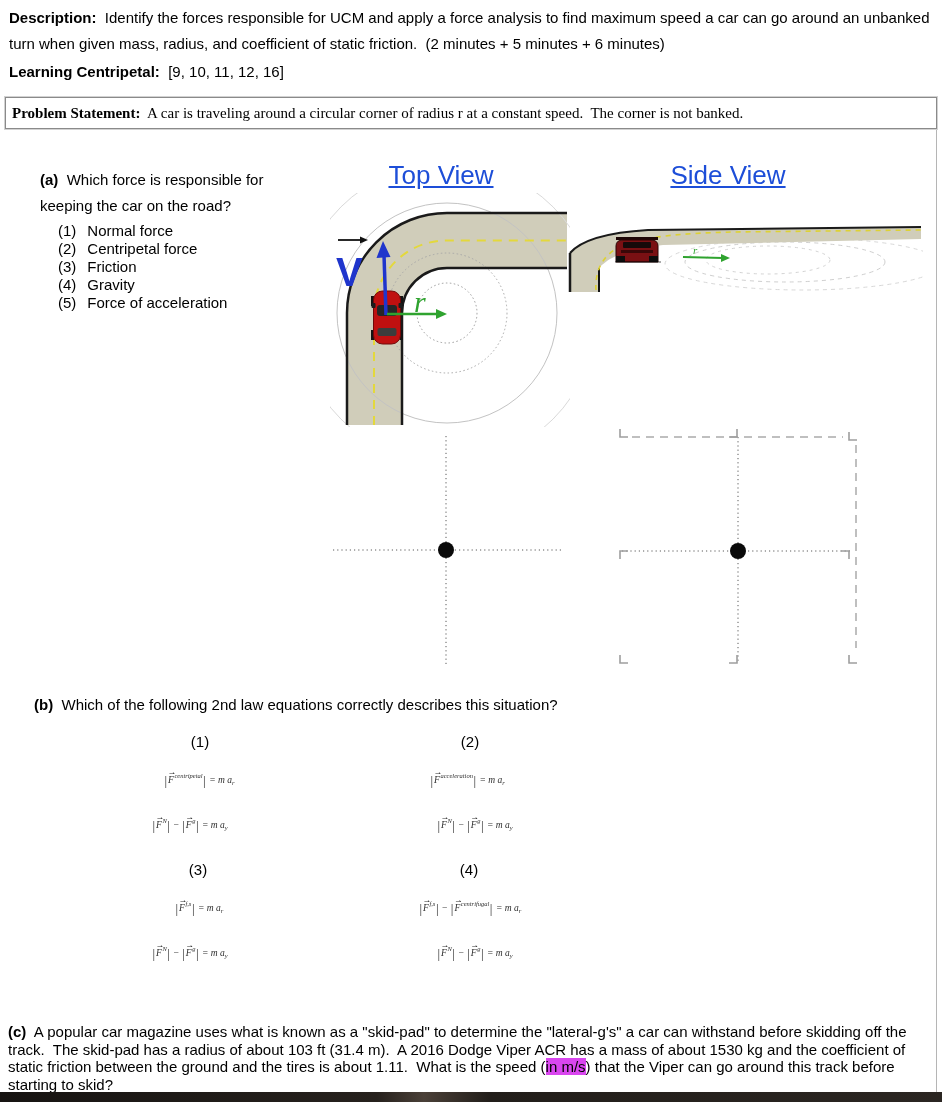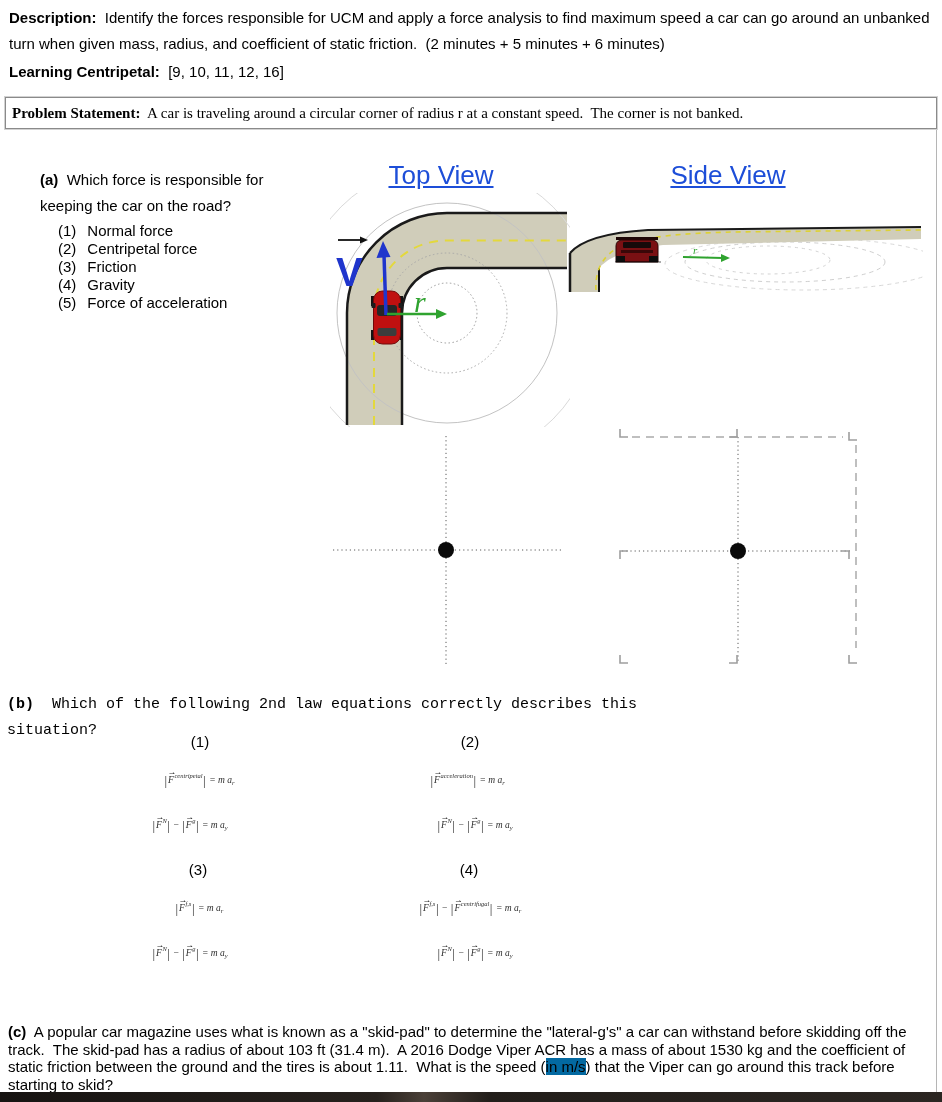--- a/index.html
+++ b/index.html
@@ -15,21 +15,21 @@
   svg{position:absolute;display:block;}
   
   .eq{position:absolute;font-family:"Liberation Serif",serif;font-size:9.5px;color:#2e2e2e;white-space:nowrap;}
   .eq .eqbar{display:inline-block;font-style:normal;font-size:13px;vertical-align:-2px;margin:0 0.5px;}
   .eq .eqvec{position:relative;display:inline-block;font-style:italic;margin:0 0.5px;}
   .eq .eqar{position:absolute;left:1px;top:-5px;font-size:7px;font-style:normal;letter-spacing:-1px;}
   .eq .eqsup{font-style:italic;font-size:6.5px;vertical-align:4.5px;}
   .eq .eqsub{font-style:italic;font-size:6.5px;vertical-align:-2.5px;}
   .eq .eqrhs{font-style:italic;margin-left:3px;}
   .eq .eqminus{font-style:normal;margin:0 3px;}
-  .hl{background:#0369a1;}
+  .hl{background:#d946ef;}
   .bottom-bar{background:linear-gradient(90deg,#171412 0%,#26211d 40%,#4a4038 45%,#221e1a 52%,#2b2622 100%);}
   .right-border{background:#b5b5b5;}
 </style>
 </head>
 <body>
 
 <div class="page">
 
   <div class="abs txt" style="left:9px;top:5px;width:926px;"><span class="bold">Description:</span><span>  Identify the forces responsible for UCM and apply a force analysis to find maximum speed a car can go around an unbanked turn when given mass, radius, and coefficient of static friction.  (2 minutes + 5 minutes + 6 minutes)</span></div>
 
@@ -150,21 +150,21 @@
       <path d="M729,437 L737,437 L737,429"></path>
       <path d="M849,432 L849,440 L857,440"></path>
       <path d="M628,551 L620,551 L620,559"></path>
       <path d="M841,551 L849,551 L849,559"></path>
       <path d="M620,655 L620,663 L628,663"></path>
       <path d="M729,663 L737,663 L737,655"></path>
       <path d="M849,655 L849,663 L857,663"></path>
     </g>
   </svg>
 
-  <div class="abs txt" style="left:7px;top:692px;width:700px;font-family:Liberation Mono, monospace;"><span class="bold">(b)</span><span>  Which of the following 2nd law equations correctly describes this situation?</span></div>
+  <div class="abs txt" style="left:34px;top:692px;width:700px;"><span class="bold">(b)</span><span>  Which of the following 2nd law equations correctly describes this situation?</span></div>
 
   <div class="abs eq-num" style="left:178px;top:733px;">(1)</div>
   <div class="abs eq-num" style="left:448px;top:733px;">(2)</div>
   <div class="abs eq-num" style="left:176px;top:861px;">(3)</div>
   <div class="abs eq-num" style="left:447px;top:861px;">(4)</div>
 
   <div class="eq" style="left:164px;top:772px;"><span class="eqbar">|</span><span class="eqvec">F<span class="eqar">⇀</span></span><span class="eqsup">centripetal</span><span class="eqbar">|</span><span class="eqrhs">= m a</span><span class="eqsub">r</span></div>
   <div class="eq" style="left:152px;top:817px;"><span class="eqbar">|</span><span class="eqvec">F<span class="eqar">⇀</span></span><span class="eqsup">N</span><span class="eqbar">|</span><span class="eqminus">−</span><span class="eqbar">|</span><span class="eqvec">F<span class="eqar">⇀</span></span><span class="eqsup">g</span><span class="eqbar">|</span><span class="eqrhs">= m a</span><span class="eqsub">y</span></div>
   <div class="eq" style="left:430px;top:772px;"><span class="eqbar">|</span><span class="eqvec">F<span class="eqar">⇀</span></span><span class="eqsup">acceleration</span><span class="eqbar">|</span><span class="eqrhs">= m a</span><span class="eqsub">r</span></div>
   <div class="eq" style="left:437px;top:817px;"><span class="eqbar">|</span><span class="eqvec">F<span class="eqar">⇀</span></span><span class="eqsup">N</span><span class="eqbar">|</span><span class="eqminus">−</span><span class="eqbar">|</span><span class="eqvec">F<span class="eqar">⇀</span></span><span class="eqsup">g</span><span class="eqbar">|</span><span class="eqrhs">= m a</span><span class="eqsub">y</span></div>

